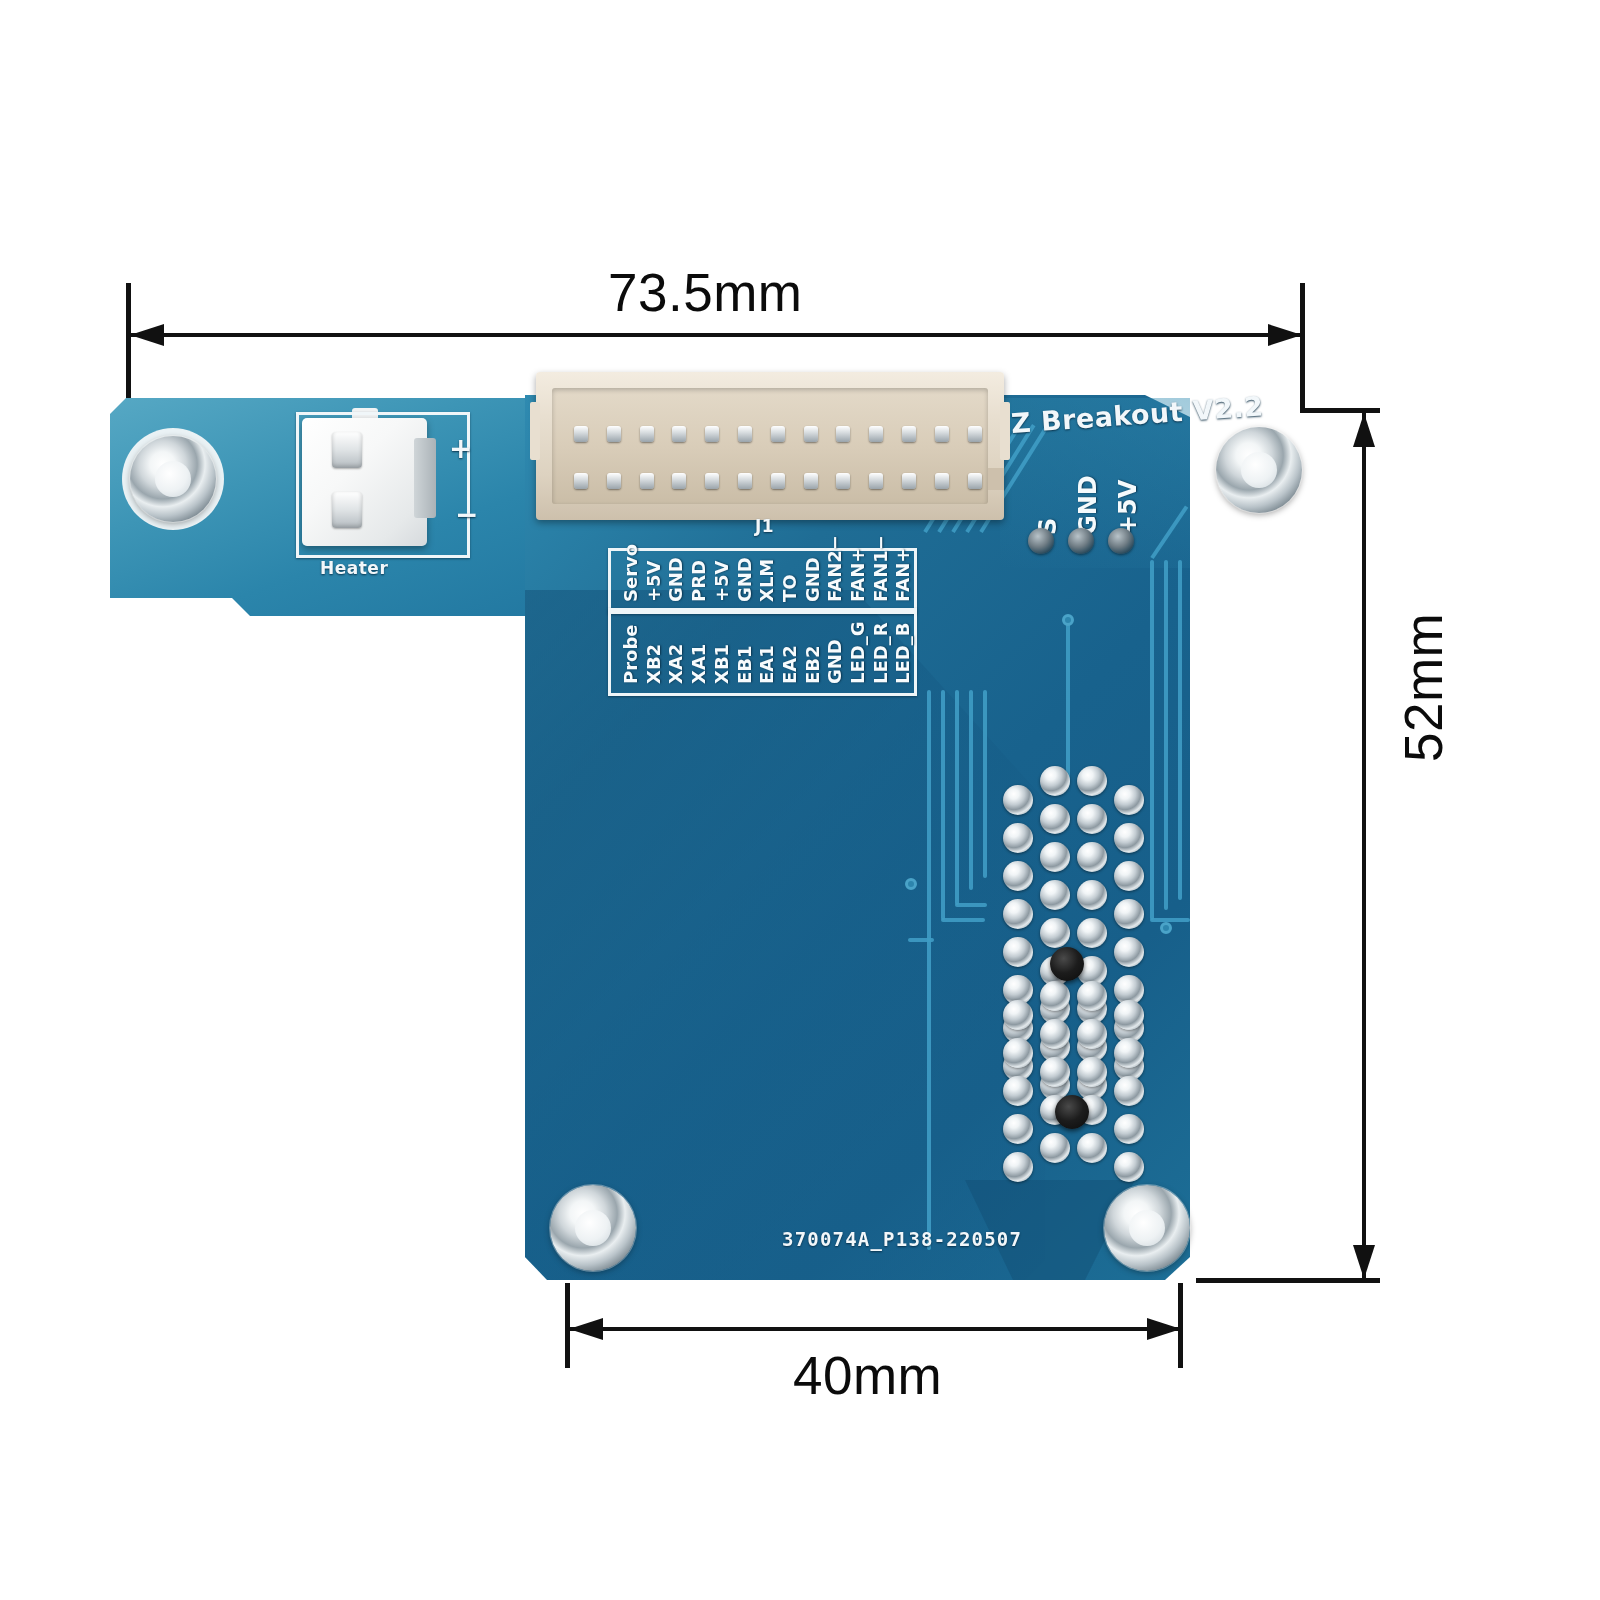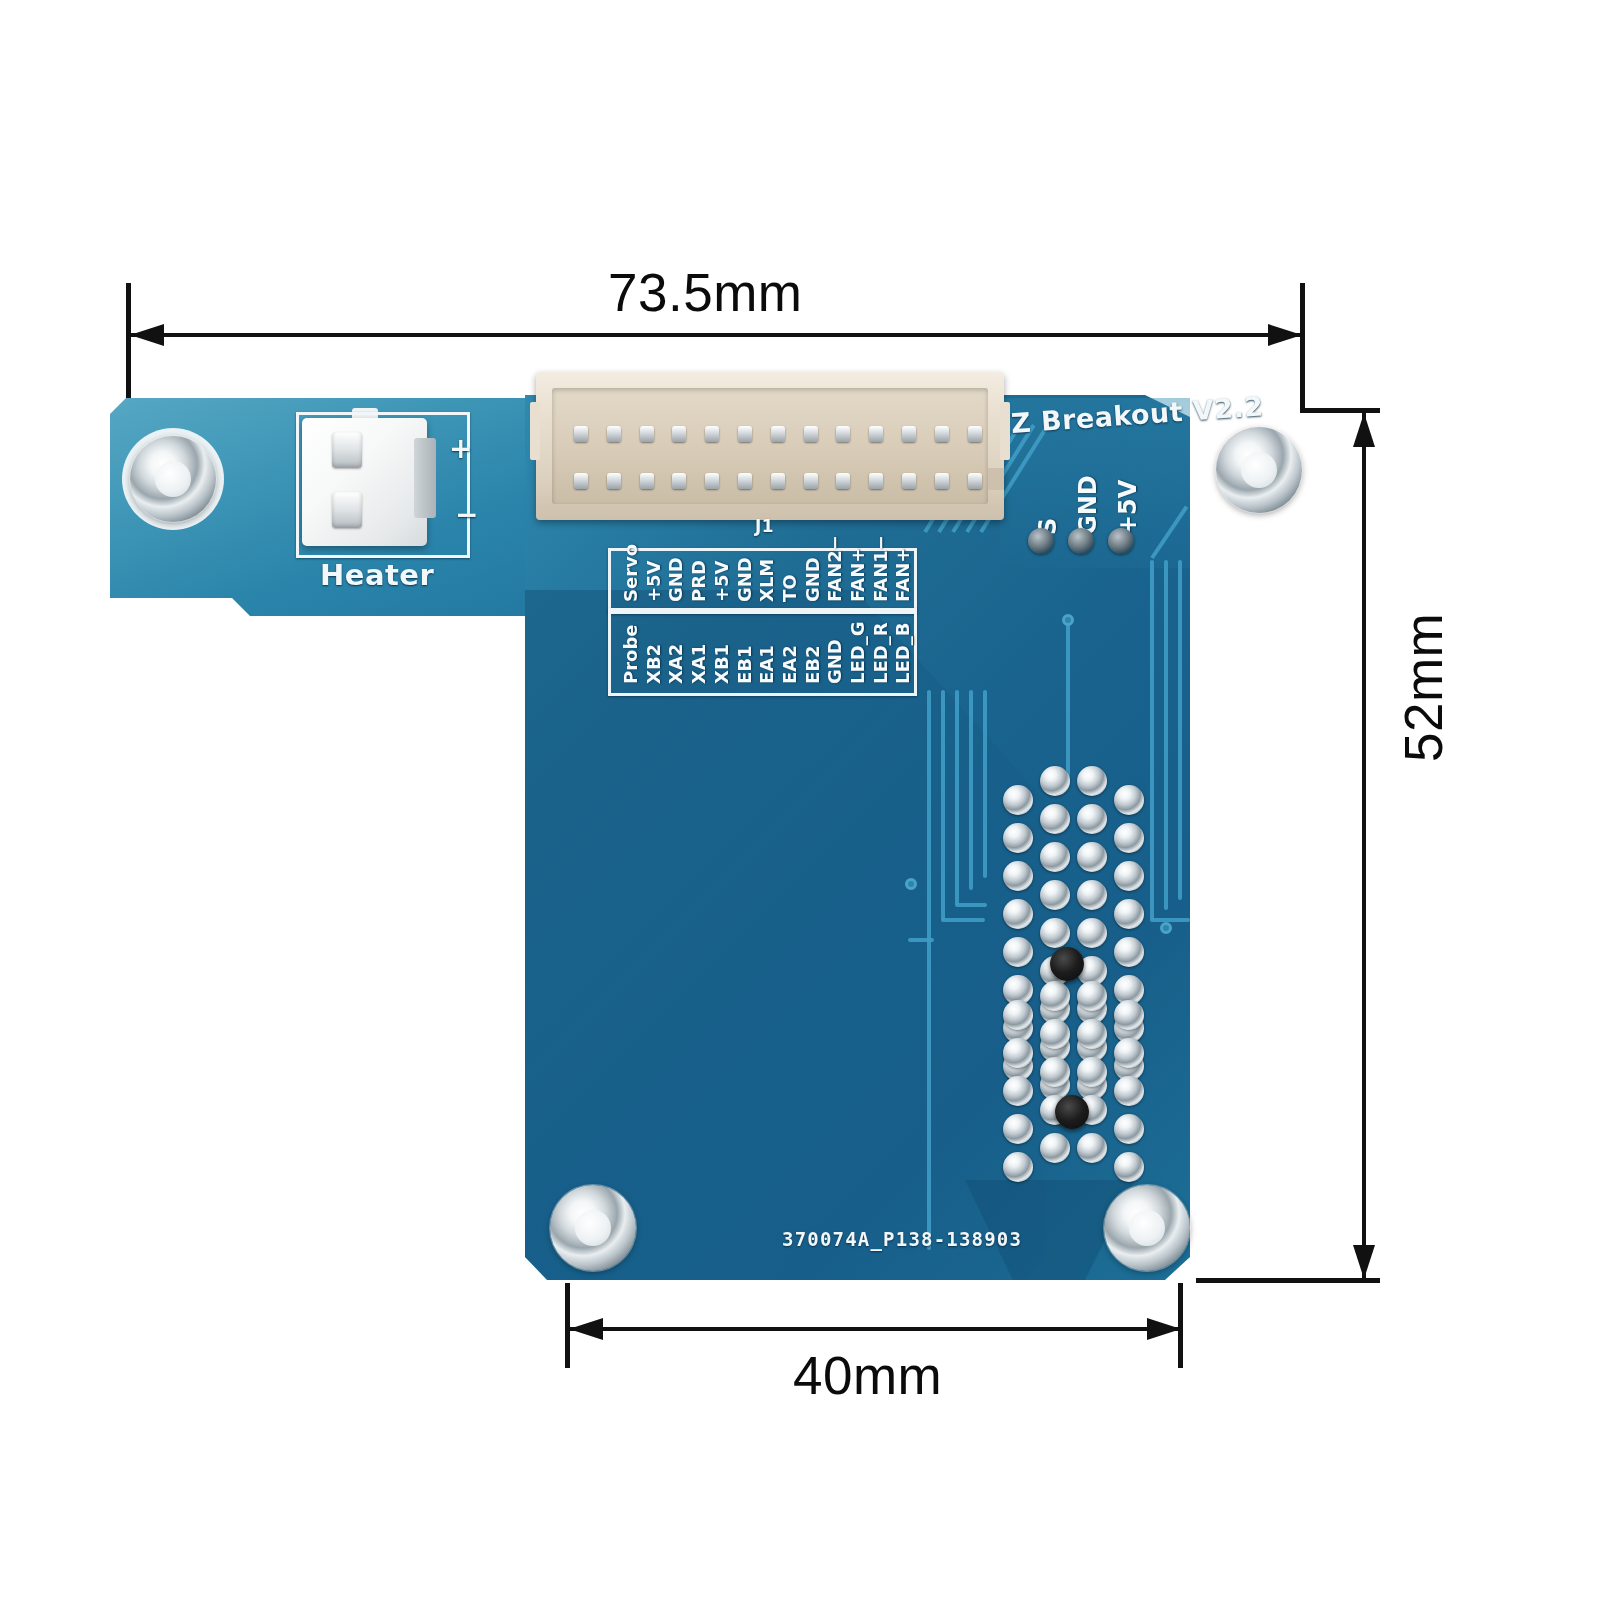--- a/index.html
+++ b/index.html
@@ -183,21 +183,21 @@
   }
   #silk-partnum {
     left: 782px; top: 1228px;
     font-size: 19px;
     font-weight: 700;
     letter-spacing: 1.2px;
     font-family: "DejaVu Sans Mono", monospace;
   }
   #silk-heater {
     left: 320px; top: 558px;
-    font-size: 29px;
+    font-size: 17px;
   }
   #silk-plus {
     left: 449px; top: 432px;
     font-size: 28px;
   }
   #silk-minus {
     left: 455px; top: 498px;
     font-size: 28px;
   }
 
@@ -483,21 +483,21 @@
     </div>
     <div id="heater-side"></div>
     <div class="heater-silkbox" style="left:296px; top:412px; width:168px; height:140px; border-width:3px;
                 border-right-color:#f0f6f9;"></div>
     <div class="silk" id="silk-heater">Heater</div>
     <div class="silk" id="silk-plus">+</div>
     <div class="silk" id="silk-minus">−</div>
 
     <div class="silk" id="silk-version">Z Breakout V2.2</div>
 
-    <div class="silk" id="silk-partnum">370074A_P138-138903</div>
+    <div class="silk" id="silk-partnum">370074A_P138-220507</div>
 
     <div id="silk-box-top"></div>
     <div id="silk-box-bottom"></div>
     <div id="pinout-labels">
         <div class="pin-top-label" style="left: 620px; top: 602px;">Servo</div>
         <div class="pin-top-label" style="left: 642.7px; top: 602px;">+5V</div>
         <div class="pin-top-label" style="left: 665.4px; top: 602px;">GND</div>
         <div class="pin-top-label" style="left: 688.1px; top: 602px;">PRD</div>
         <div class="pin-top-label" style="left: 710.8px; top: 602px;">+5V</div>
         <div class="pin-top-label" style="left: 733.5px; top: 602px;">GND</div>

